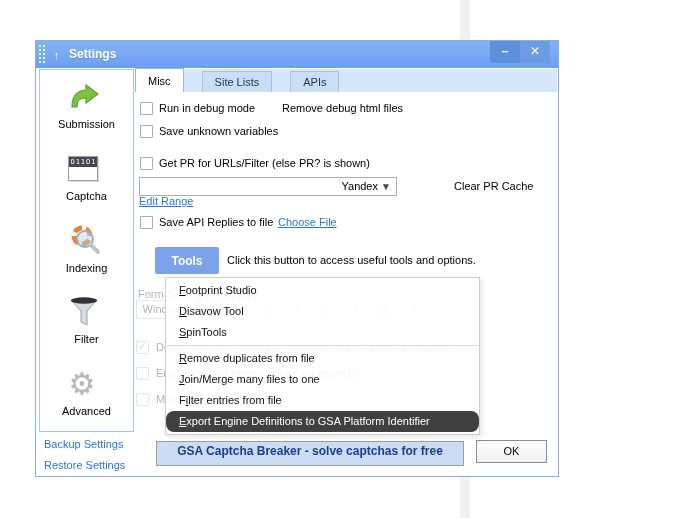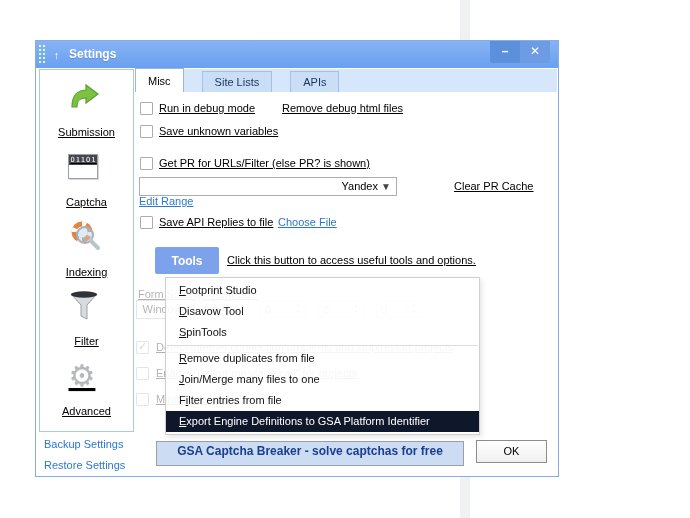--- a/index.html
+++ b/index.html
@@ -25,41 +25,41 @@
   .winbtn { flex:1; color:#fff; font-weight:bold; font-size:12px; text-align:center; line-height:20px; cursor:default; }
   .winbtn.close { background:#6d9ce4; border-radius:0 0 3px 0; }
 
   .dlg-body { position:absolute; left:0; top:27px; right:0; bottom:0; background:#fff; }
 
   
   .sidebar { position:absolute; left:3px; top:1px; width:95px; height:363px;
              border:1px solid #a6c8f0; background:#fff;
              display:flex; flex-direction:column; align-items:center;
              padding:10px 0 14px 0; justify-content:space-between; }
-  .side-item { display:flex; flex-direction:column; align-items:center; gap:12px; cursor:default;text-decoration:underline; }
+  .side-item { display:flex; flex-direction:column; align-items:center; gap:4px; cursor:default; }
   .side-label { font-size:11px; color:#000; }
   .icon-box { width:36px; height:34px; display:flex; align-items:center; justify-content:flex-start; }
   .captcha-ic { width:30px; height:25px; border:1px solid #9aa0a8; background:#fff;
                 box-shadow:1px 1px 0 #d8d8d8; }
   .captcha-ic .band { height:10px; background:#44484e; color:#fff; font-size:7px;
                       letter-spacing:1px; text-align:center; line-height:10px; font-family:"DejaVu Sans Mono",monospace; }
   .gear-glyph { font-size:30px; color:#b4b8bd; line-height:30px; text-shadow:0 1px 0 #e8e8e8; }
 
   
   .content { position:absolute; left:99px; top:1px; width:422px; height:363px; }
   .tabstrip { position:absolute; left:0; top:0; right:0; height:24px; background:#d6e6fb;
               border-bottom:1px solid #fff; display:flex; align-items:flex-end; }
   .tab { padding:4px 12px 4px 12px; font-size:11px; border:1px solid #a8c0de; border-bottom:none;
          background:#cadef7; margin-right:18px; height:21px; color:#17365a; cursor:default; }
   .tab.active { background:#fff; border-color:#9ab6d9; height:24px; padding-top:6px; color:#000; }
   .cbody { position:absolute; left:0; top:25px; right:0; bottom:0; background:#fff; }
 
   .cb { position:absolute; width:13px; height:13px; border:1px solid #a9acb0; background:#fff;
         border-radius:1px; }
-  .lbl { position:absolute; white-space:nowrap;text-decoration:underline; }
+  .lbl { position:absolute; white-space:nowrap; }
   .link { color:#2b77d0; text-decoration:underline; cursor:pointer; white-space:nowrap; }
   .plainlink { color:#2b77d0; cursor:pointer; white-space:nowrap; }
 
   .select { position:absolute; border:1px solid #abadb3; background:#fff; padding:2px 18px 2px 5px;text-align:right; }
   .select .chev { position:absolute; right:5px; top:3px; font-size:10px; color:#444; }
 
   .tools-btn { position:absolute; left:20px; top:153px; width:64px; height:27px;
                background:#7ba2ea; color:#fff; font-weight:bold; font-size:12px;
                border:none; border-radius:2px; cursor:pointer; }
 
@@ -70,21 +70,21 @@
   .spin .ud { position:absolute; right:1px; top:0; width:13px; height:15px; border-left:1px solid #d5d8da;
               font-size:6px; line-height:7px; text-align:center; color:#888; }
   .cb .tick { position:absolute; left:1px; top:-2px; font-size:11px; color:#7e858c; }
 
   
   .menu { position:absolute; left:30px; top:183px; width:315px; z-index:5;
           background:rgba(255,255,255,.87); border:1px solid #cfcfcf;
           box-shadow:2px 2px 5px rgba(0,0,0,.10); padding:2px 0; }
   .menu-item { height:21px; line-height:21px; padding-left:13px; font-size:11px; color:#111;
                white-space:nowrap; cursor:default; }
-  .menu-item.hl { background:#0f172a; color:#fff; }
+  .menu-item.hl { background:#404040; color:#fff;border-radius:8px; }
   .menu-sep { height:1px; background:#dcdcdc; margin:2px 1px; }
 
   
   .foot-link { position:absolute; font-size:11px; }
   .gsa-btn { position:absolute; left:120px; top:373px; width:308px; height:25px;
              background:#ccdcf3; border:1px solid #9aa0a8; color:#1b3f8f;
              font-weight:bold; font-size:12px; text-align:center; line-height:19px; cursor:pointer; }
   .ok-btn { position:absolute; left:440px; top:372px; width:71px; height:23px;
             background:linear-gradient(#fefefe,#f0f0f0); border:1px solid #8c8c8c;
             font-size:11px; text-align:center; line-height:21px; cursor:pointer; }

